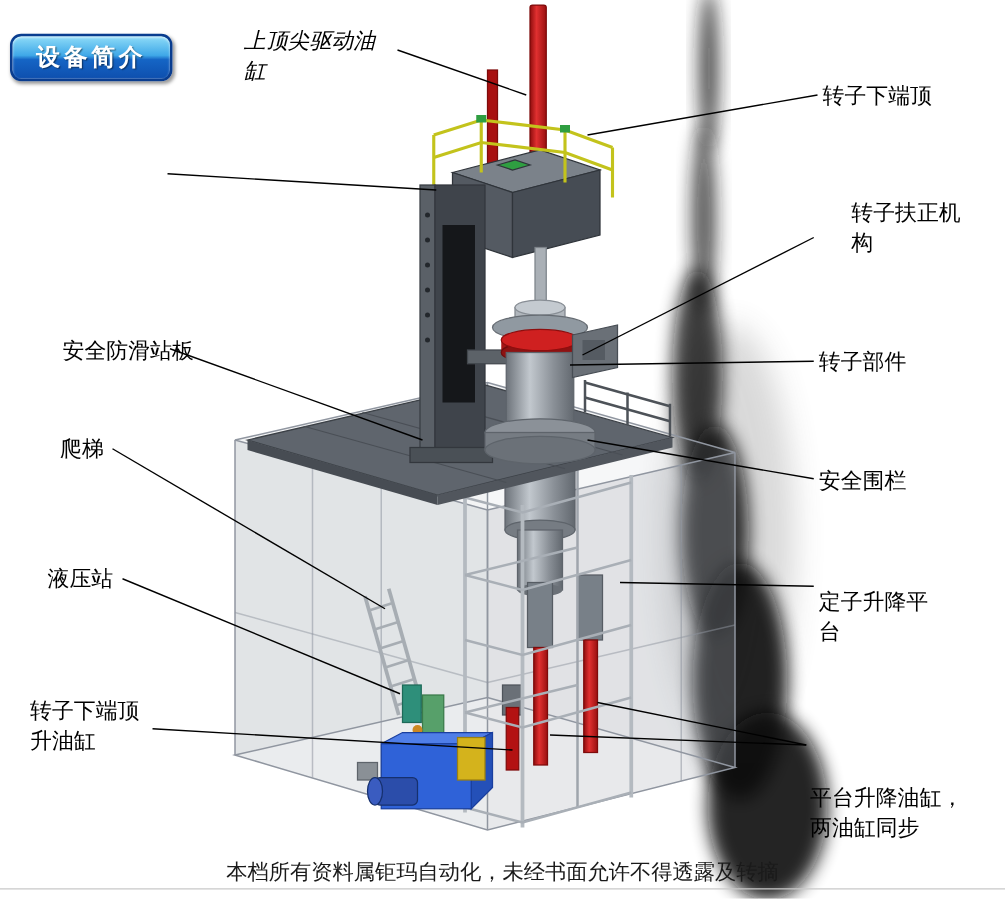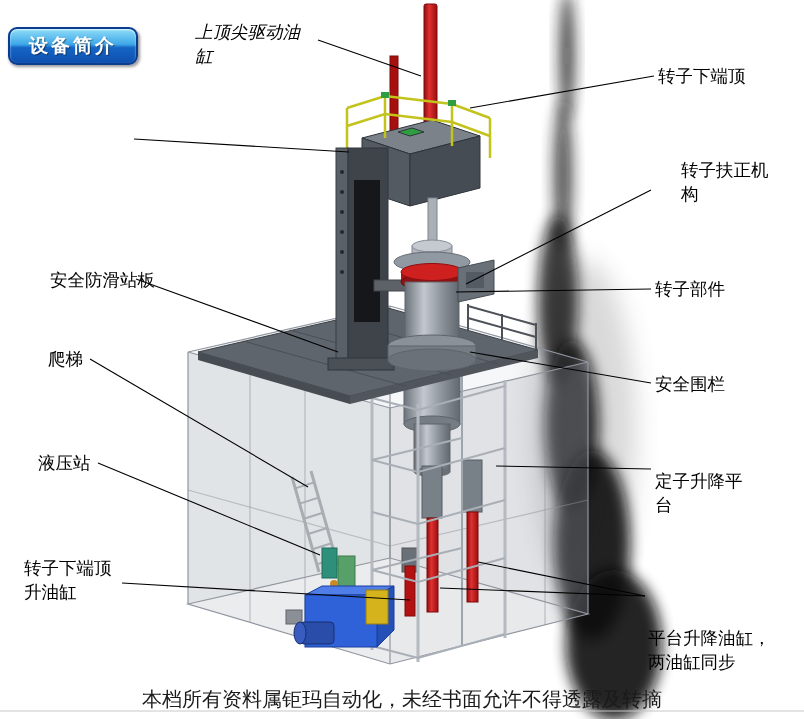--- a/index.html
+++ b/index.html
@@ -18,21 +18,21 @@
     display:flex; align-items:center; justify-content:center;
     text-shadow:1px 1px 1px rgba(0,0,0,.45);
     font-family:"Liberation Serif","DejaVu Serif",serif;
   }
   .lbl {
     position:absolute; color:#000; font-size:17.5px; line-height:1.38;
     white-space:pre-line; font-family:"Liberation Serif","DejaVu Serif",serif;
   }
   .footer {
     position:absolute; left:0; right:0; top:686px; text-align:center;
-    font-size:20px; color:#1a1a1a;
+    font-size:17px; color:#1a1a1a;
     font-family:"Liberation Serif","DejaVu Serif",serif;
   }
 </style>
 </head>
 <body>
 
 <div class="stage">
 
   <svg class="scene" width="804" height="719" viewBox="0 0 804 719">
     <defs>

